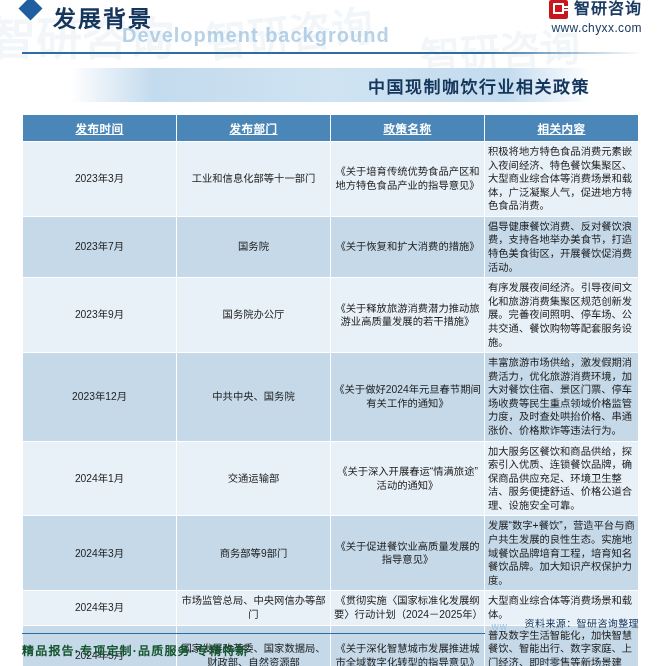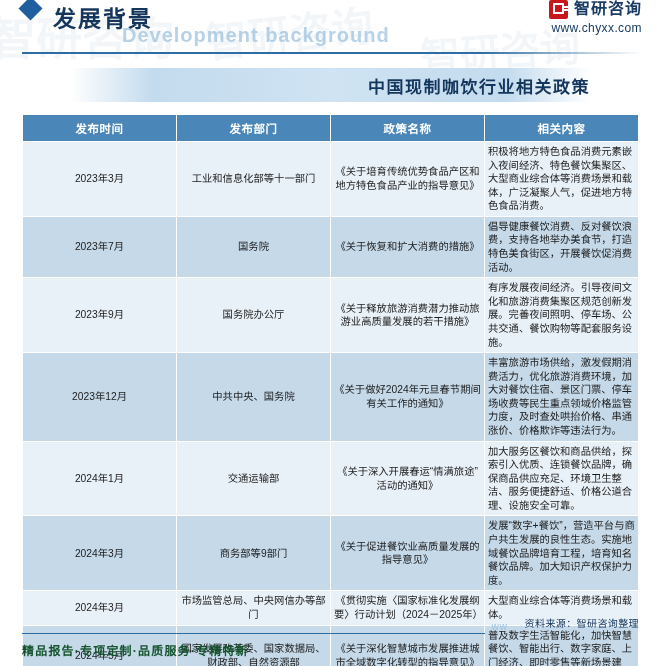--- a/index.html
+++ b/index.html
@@ -166,20 +166,21 @@
   table.policy-table th {
     background: #4a87b8;
     color: #ffffff;
     font-size: 11.5px;
     font-weight: bold;
     letter-spacing: .5px;
     padding: 4px 2px;
     border: 1px solid #ffffff;
     text-align: center;
     height: 18px;
+    text-decoration: underline;
   }
   table.policy-table td {
     border: 1px solid #ffffff;
     font-size: 10.3px;
     color: #1c1c1c;
     line-height: 1.32;
     padding: 3px 3px;
     vertical-align: middle;
     font-family: "Liberation Sans", "DejaVu Sans", sans-serif;
   }

